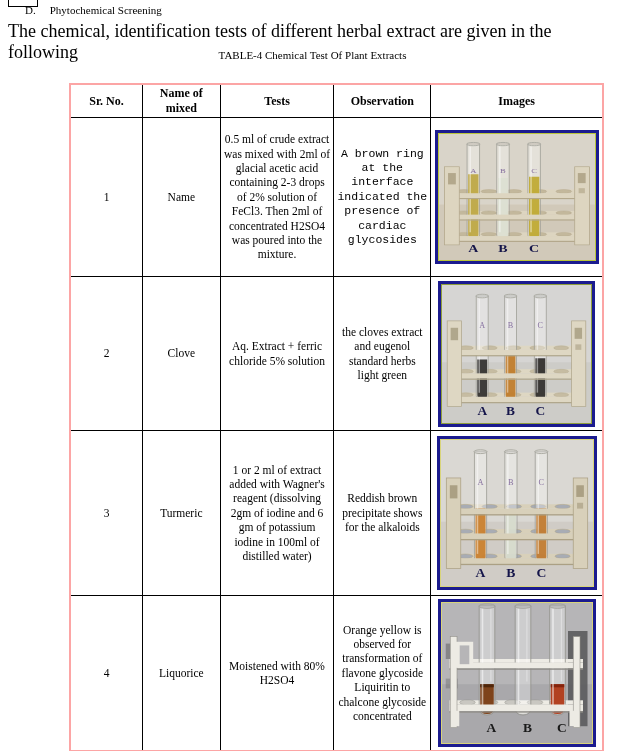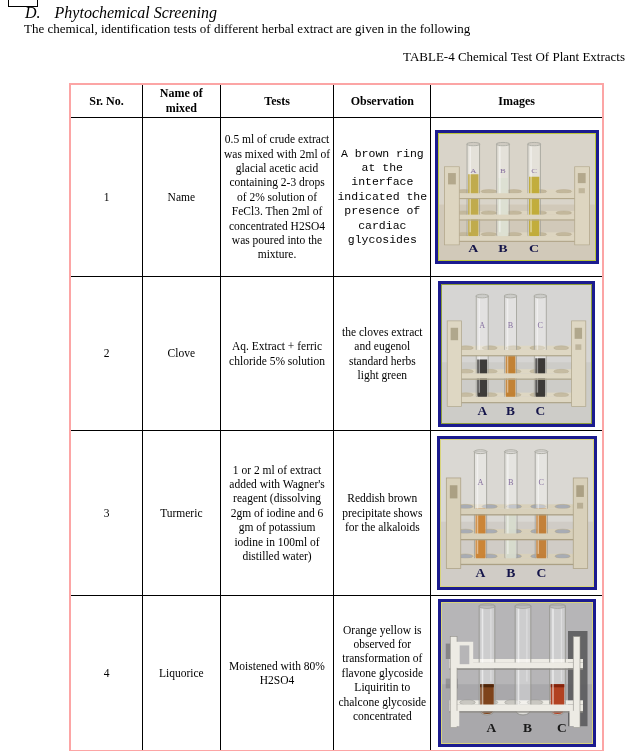--- a/index.html
+++ b/index.html
@@ -10,30 +10,30 @@
     font-family:"Liberation Serif","DejaVu Serif",serif;
     color:#000;
     overflow:hidden;
   }
   .edge-artifact{
     position:absolute;left:8px;top:-2px;width:28px;height:7px;
     border:1px solid #000;background:#fff;
   }
   .section-heading{
     position:absolute;left:25px;top:4px;
-    font-style:italic;font-size:16px;white-space:pre;
+    font-size:11px;white-space:pre;
   }
   .section-heading .lbl{margin-right:14px;}
   .intro-line{
-    position:absolute;left:24px;top:21px;
-    font-size:13px;
+    position:absolute;left:8px;top:21px;
+    font-size:18px;
   }
   .table-title{
     position:absolute;left:0;top:49px;width:100%;
-    text-align:right;font-size:13px;
+    text-align:center;font-size:11px;
   }
   table.chem{
     position:absolute;left:69px;top:83px;
     width:535px;
     border-collapse:collapse;table-layout:fixed;
     border:2px solid #fca5a5;
   }
   table.chem td,table.chem th{
     border:1px solid #000;
     font-size:11.5px;line-height:1.25;

